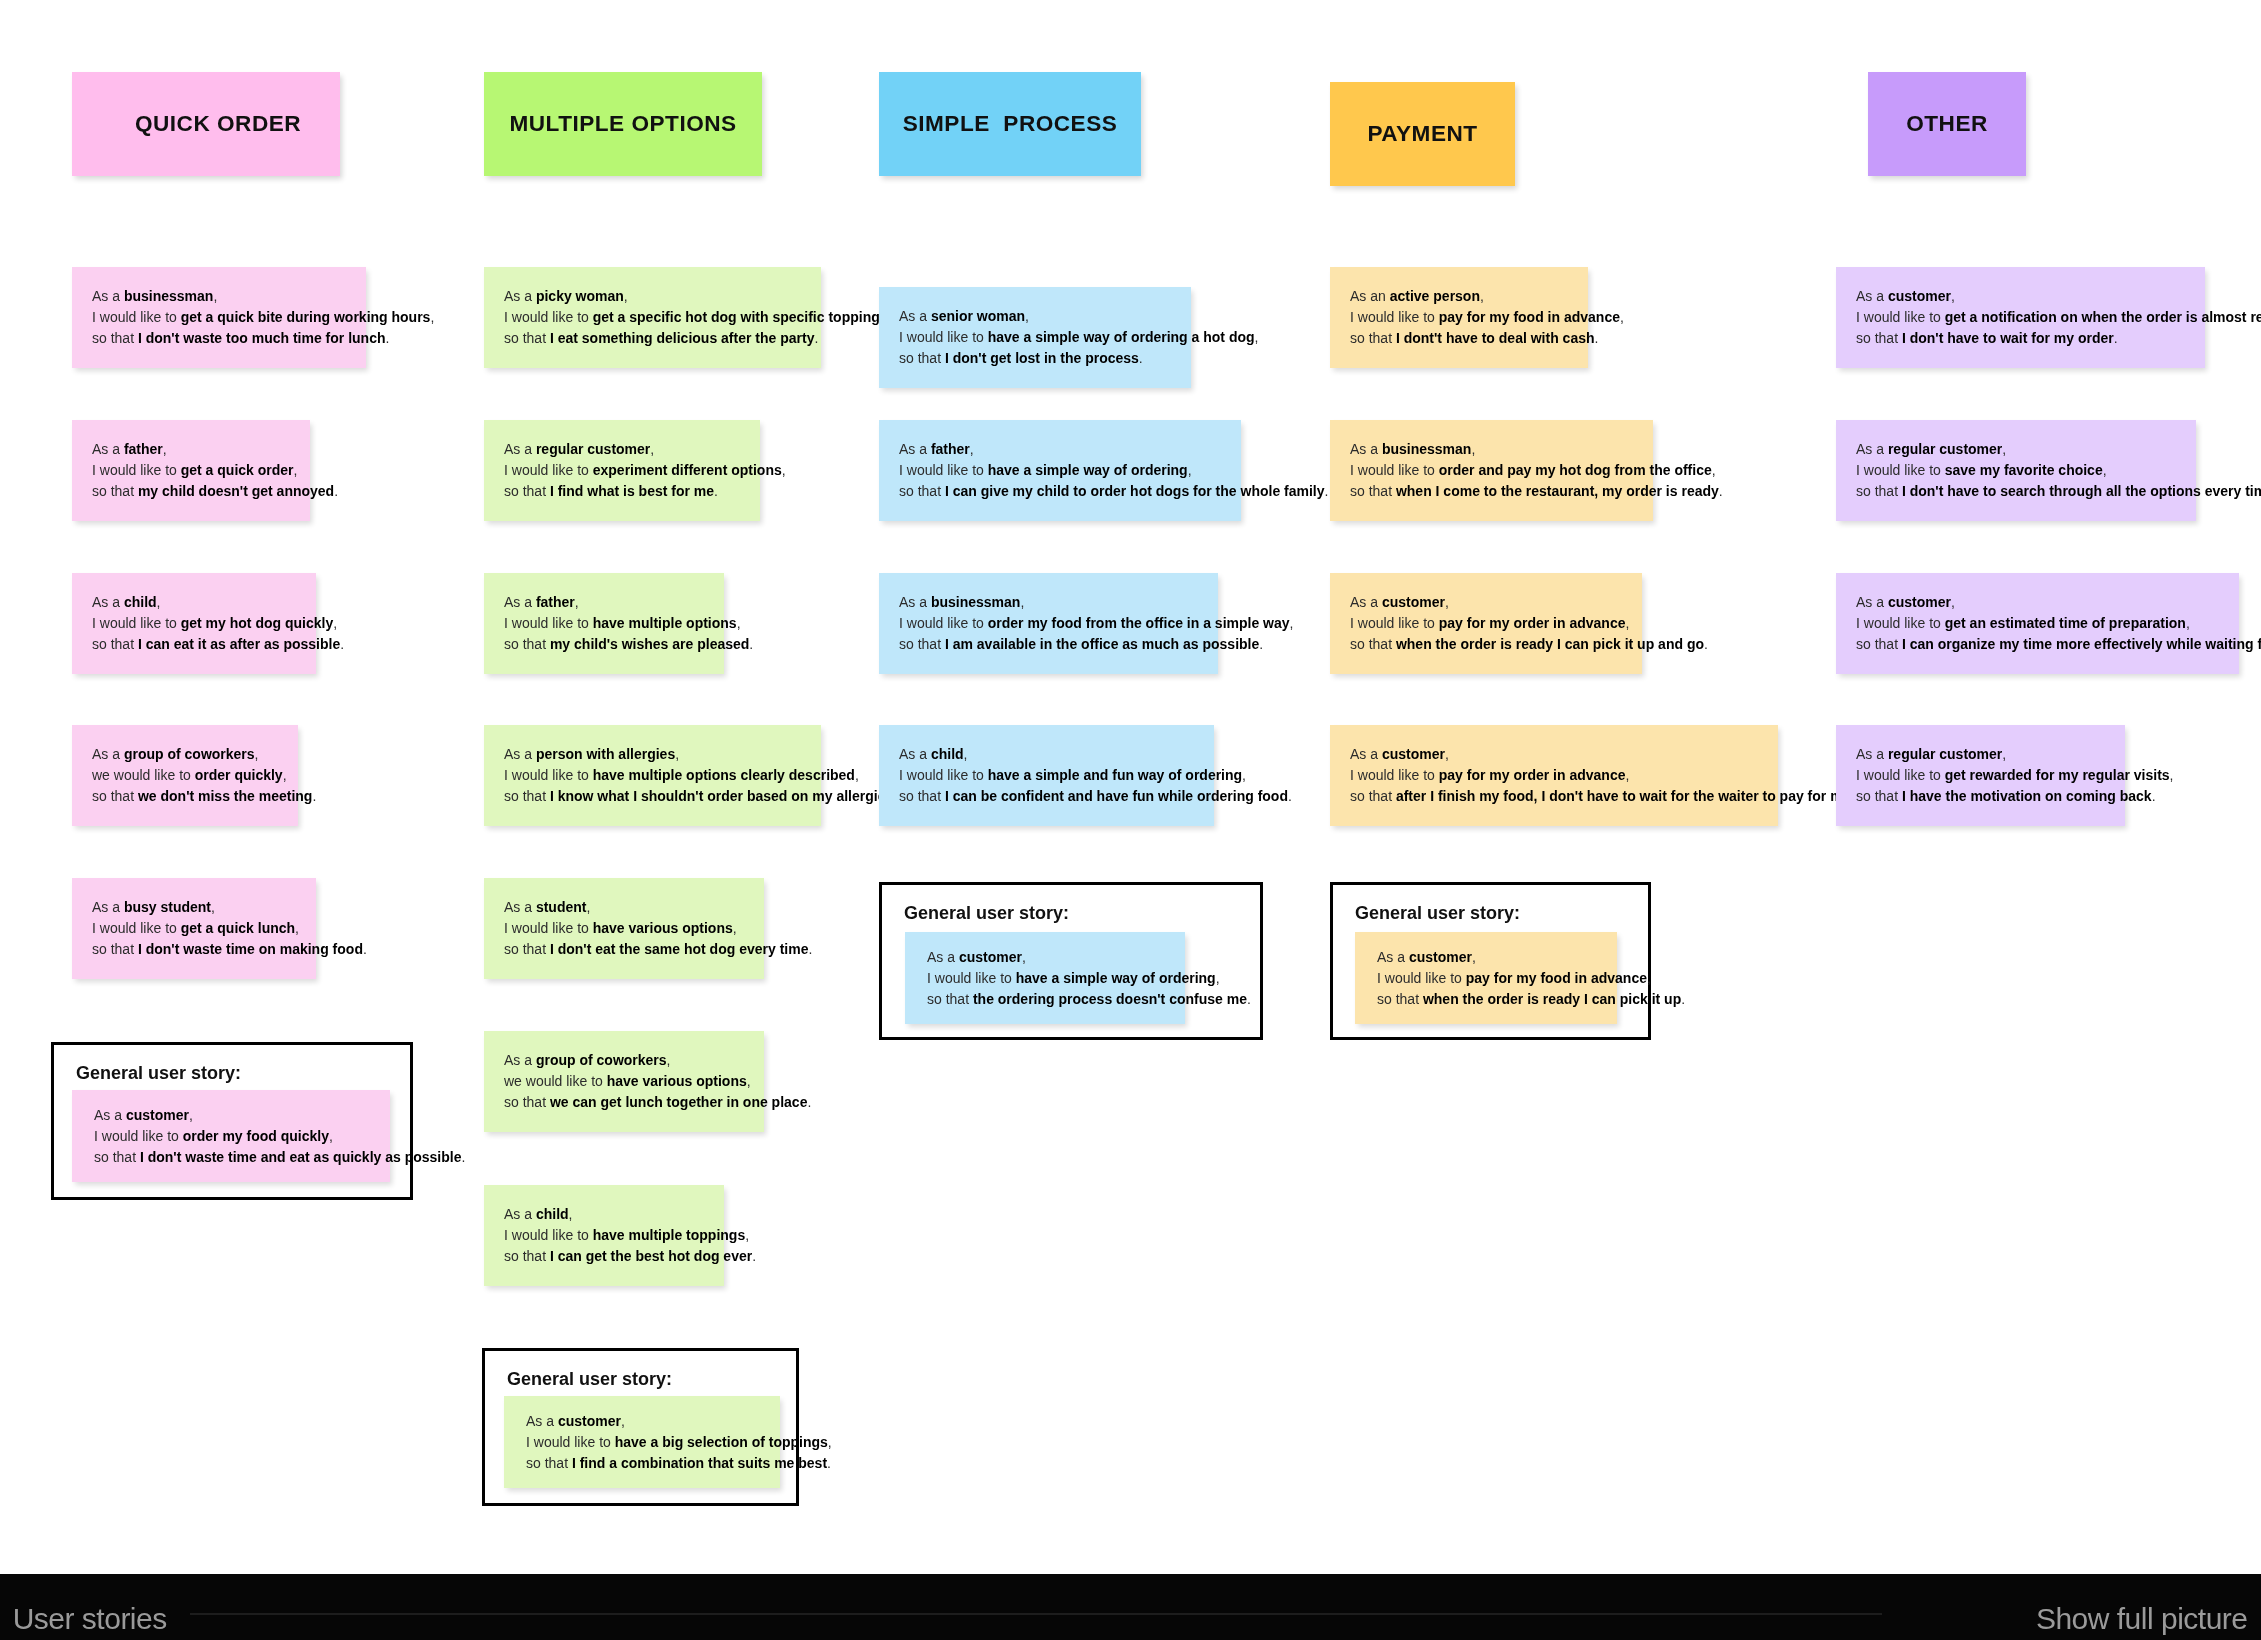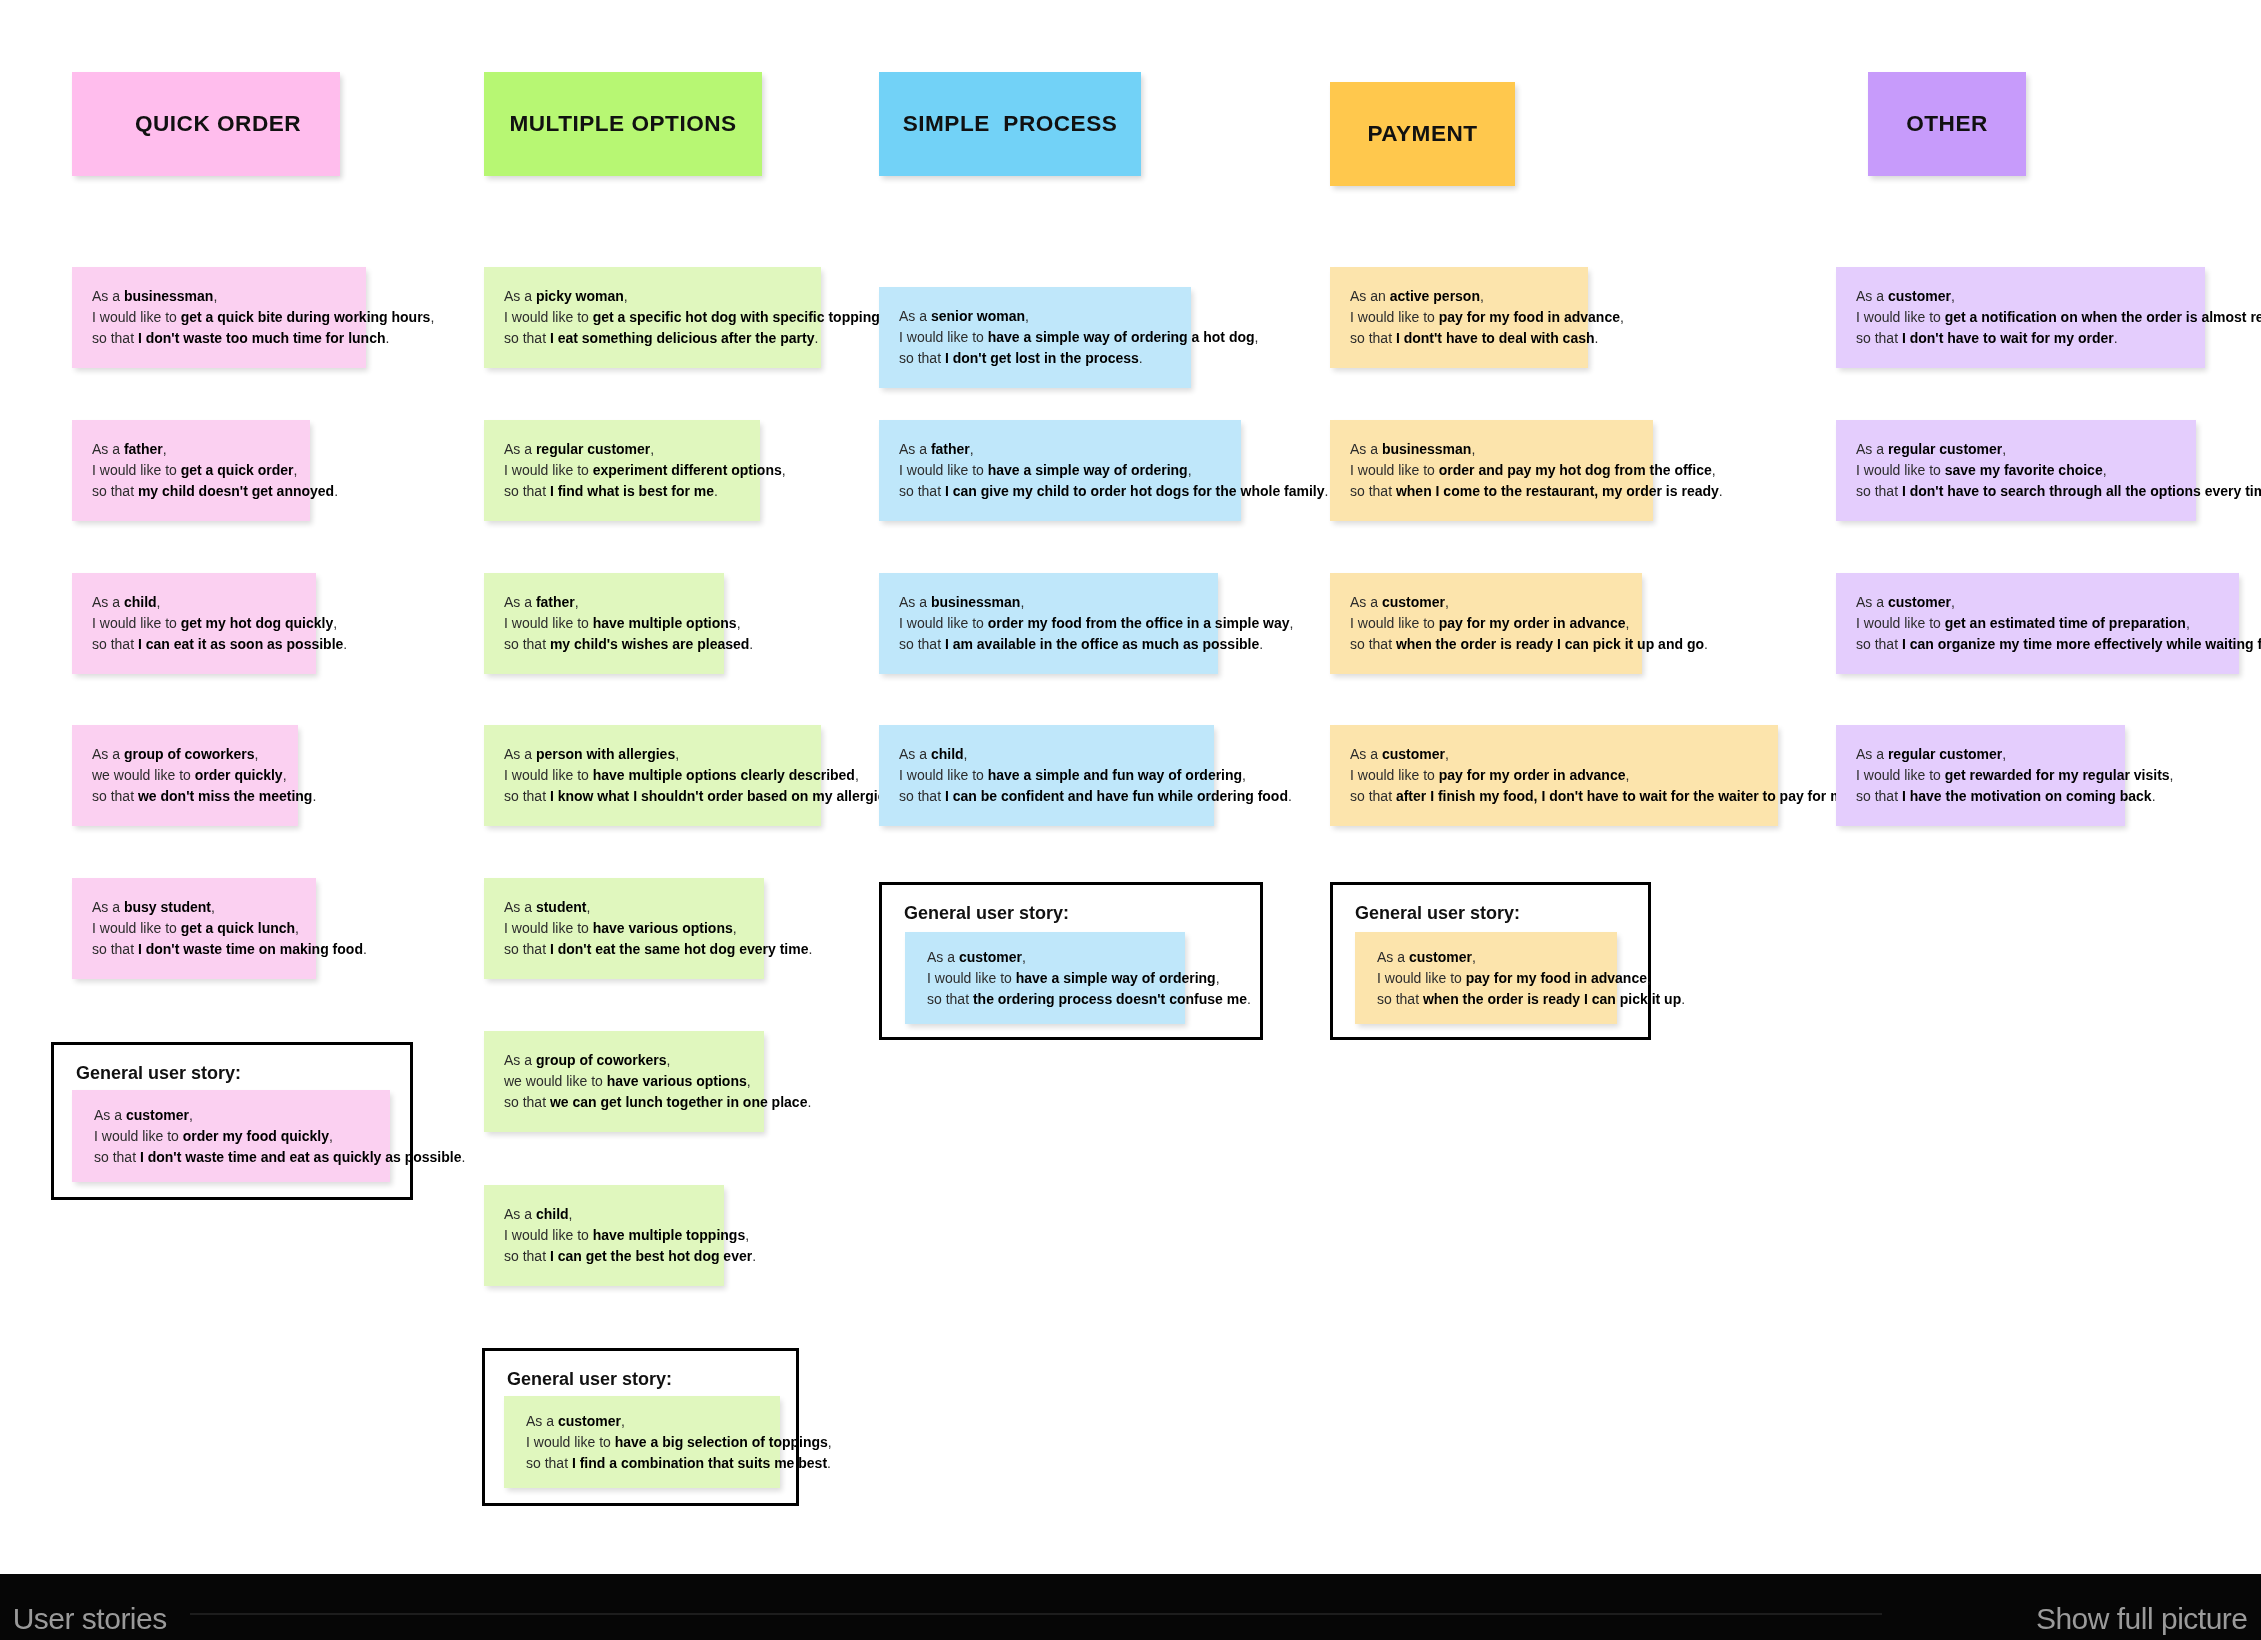--- a/index.html
+++ b/index.html
@@ -114,21 +114,21 @@
       <div class="note-line"><span>so that </span><b>I don't waste too much time for lunch</b><span>.</span></div>
     </div>
     <div class="note" style="left: 72px; top: 420px; width: 238px; height: 101px; background: rgb(251, 208, 241);">
       <div class="note-line"><span>As a </span><b>father</b><span>,</span></div>
       <div class="note-line"><span>I would like to </span><b>get a quick order</b><span>,</span></div>
       <div class="note-line"><span>so that </span><b>my child doesn't get annoyed</b><span>.</span></div>
     </div>
     <div class="note" style="left: 72px; top: 573px; width: 244px; height: 101px; background: rgb(251, 208, 241);">
       <div class="note-line"><span>As a </span><b>child</b><span>,</span></div>
       <div class="note-line"><span>I would like to </span><b>get my hot dog quickly</b><span>,</span></div>
-      <div class="note-line"><span>so that </span><b>I can eat it as soon as possible</b><span>.</span></div>
+      <div class="note-line"><span>so that </span><b>I can eat it as after as possible</b><span>.</span></div>
     </div>
     <div class="note" style="left: 72px; top: 725px; width: 226px; height: 101px; background: rgb(251, 208, 241);">
       <div class="note-line"><span>As a </span><b>group of coworkers</b><span>,</span></div>
       <div class="note-line"><span>we would like to </span><b>order quickly</b><span>,</span></div>
       <div class="note-line"><span>so that </span><b>we don't miss the meeting</b><span>.</span></div>
     </div>
     <div class="note" style="left: 72px; top: 878px; width: 244px; height: 101px; background: rgb(251, 208, 241);">
       <div class="note-line"><span>As a </span><b>busy student</b><span>,</span></div>
       <div class="note-line"><span>I would like to </span><b>get a quick lunch</b><span>,</span></div>
       <div class="note-line"><span>so that </span><b>I don't waste time on making food</b><span>.</span></div>

